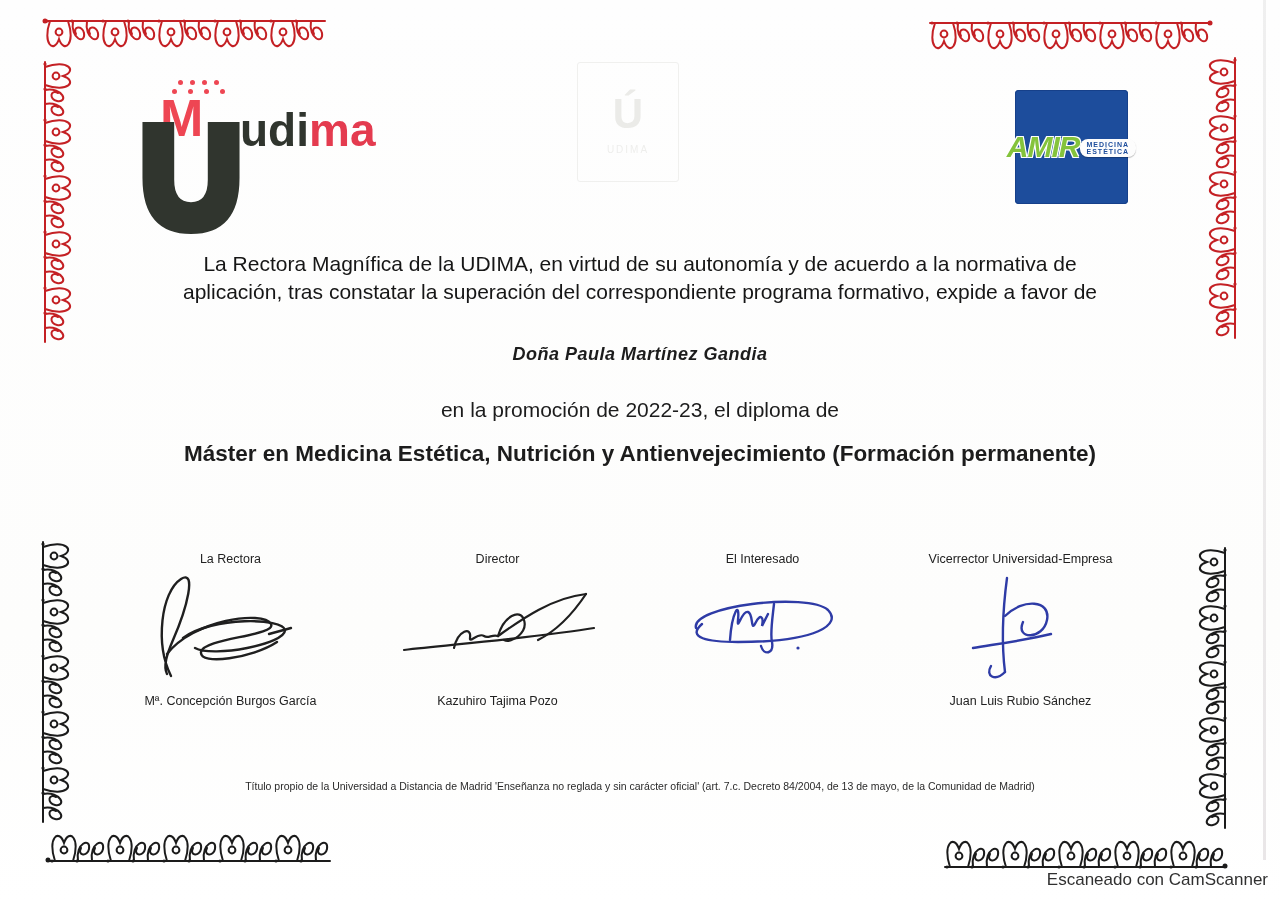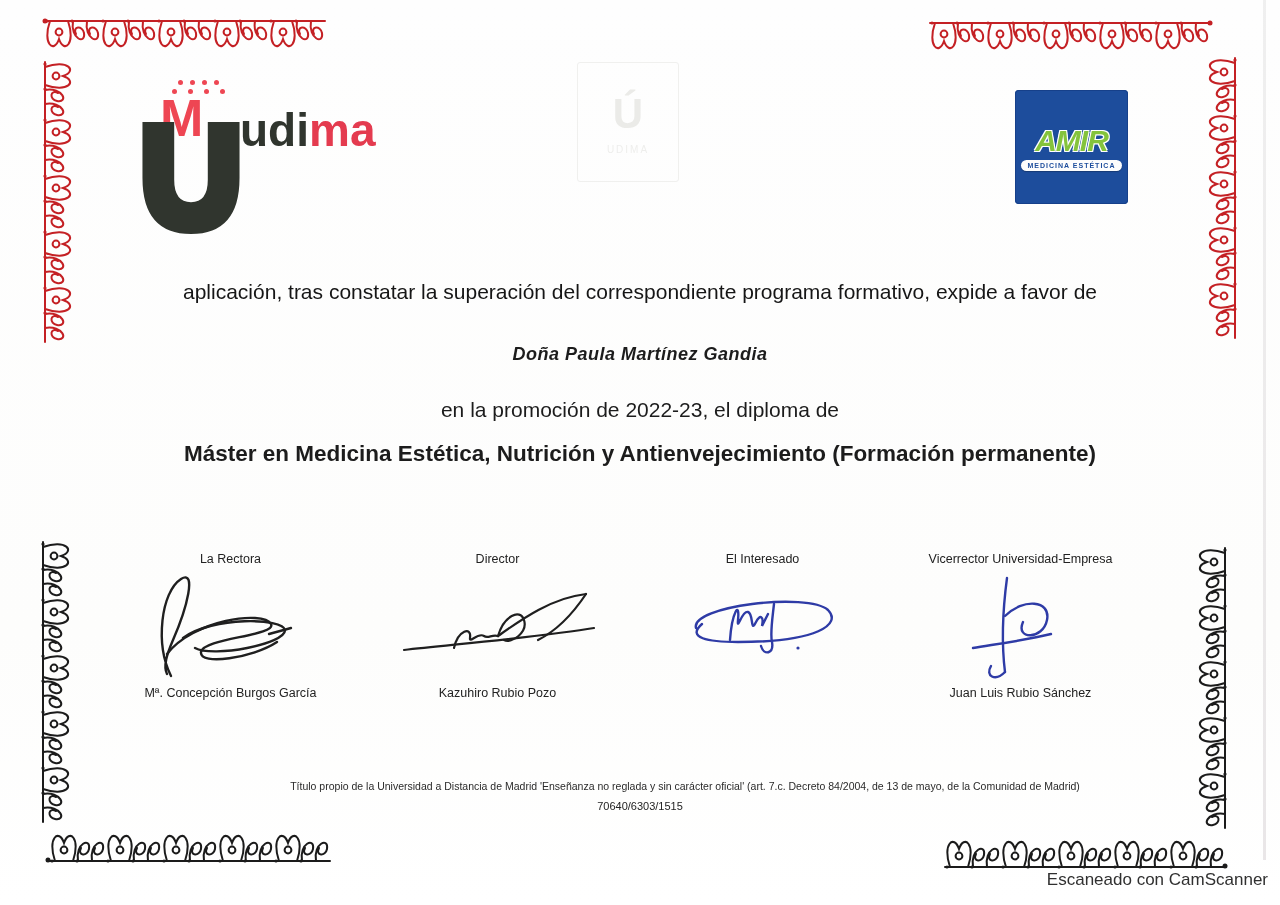--- a/index.html
+++ b/index.html
@@ -26,44 +26,44 @@
   #udima-word .dark{color:#30352e;}
   #udima-word .red{color:#e43b4f;}
   #udima-sub{left:243px;top:166px;font-size:11px;font-weight:600;color:#42503f;letter-spacing:2.2px;line-height:17px;}
   
   #seal{left:577px;top:62px;width:100px;height:118px;border:1px solid #f0f0ee;border-radius:3px;
         display:flex;flex-direction:column;align-items:center;justify-content:center;color:#ebebe8;}
   #seal .seal-u{font-size:42px;font-weight:700;}
   #seal .seal-t{font-size:10px;letter-spacing:2px;margin-top:6px;color:#eeeeec;}
   
   #amir{left:1015px;top:90px;width:113px;height:114px;background:#1d4d9c;border-radius:4px;
-        box-shadow:0 0 0 1px #16408a inset;display:flex;flex-direction:column;align-items:center;justify-content:center;}
+        box-shadow:0 0 0 1px #16408a inset;display:flex;flex-direction:row;align-items:center;justify-content:center;}
   #amir .amir-word{font-size:30px;font-weight:800;font-style:italic;color:#84c33c;letter-spacing:-1px;
         text-shadow:-1px -1px 0 #fff,1px -1px 0 #fff,-1px 1px 0 #fff,1px 1px 0 #fff;}
   #amir .amir-pill{margin-top:2px;background:#fdfdfd;border-radius:8px;padding:2px 7px;font-size:7px;font-weight:700;
         color:#1d4d9c;letter-spacing:1px;box-shadow:0 1px 1px rgba(0,0,0,.25);}
   
   .intro{font-size:21px;color:#161616;}
   #intro1{top:252px;}
   #intro2{top:280px;}
   #recipient{top:344px;font-size:18px;font-weight:700;font-style:italic;letter-spacing:.5px;}
   #promo{top:398px;font-size:21px;}
   #degree{top:441px;font-size:22.5px;font-weight:700;}
   
   .sigcol{top:552px;text-align:center;}
   .sig-role{font-size:12.5px;color:#222;}
   .sig-art{display:block;margin:6px auto 0 auto;}
-  .sig-name{font-size:12.5px;color:#222;margin-top:2px;}
+  .sig-name{font-size:12.5px;color:#222;margin-top:10px;}
   #col1{left:128px;width:205px;}
   #col2{left:395px;width:205px;}
   #col3{left:660px;width:205px;}
   #col4{left:888px;width:265px;}
   
   #dateline{top:729px;font-size:19px;font-weight:700;}
-  #legal{top:780px;font-size:10.5px;color:#2a2a2a;padding-left:45px;}
+  #legal{top:780px;font-size:10.5px;color:#2a2a2a;}
   #refnum{top:800px;font-size:11px;color:#222;}
   #camscanner{right:12px;top:870px;font-size:17px;color:#303030;}
 </style>
 </head>
 <body>
 
 <div id="page">
 
   <svg id="ornaments" class="abs" width="1280" height="905" viewBox="0 0 1280 905" aria-hidden="true">
     <defs>
@@ -133,20 +133,21 @@
   <div id="seal" class="abs">
     <div class="seal-u">Ú</div>
     <div class="seal-t">UDIMA</div>
   </div>
 
   <div id="amir" class="abs">
     <div class="amir-word">AMIR</div>
     <div class="amir-pill">MEDICINA ESTÉTICA</div>
   </div>
 
+  <div id="intro1" class="abs ctr intro">La Rectora Magnífica de la UDIMA, en virtud de su autonomía y de acuerdo a la normativa de</div>
   <div id="intro2" class="abs ctr intro">aplicación, tras constatar la superación del correspondiente programa formativo, expide a favor de</div>
   <div id="recipient" class="abs ctr">Doña Paula Martínez Gandia</div>
   <div id="promo" class="abs ctr">en la promoción de 2022-23, el diploma de</div>
   <div id="degree" class="abs ctr">Máster en Medicina Estética, Nutrición y Antienvejecimiento (Formación permanente)</div>
 
   <div id="col1" class="abs sigcol">
     <div class="sig-role">La Rectora</div>
     <svg class="sig-art" width="180" height="112" viewBox="0 0 180 112">
       <g fill="none" stroke="#1f1f1f" stroke-width="2.4" stroke-linecap="round">
         <path d="M30,104 C14,72 20,20 40,7 C56,-3 46,36 32,68 C26,82 22,94 26,102"></path>
@@ -162,21 +163,21 @@
     <div class="sig-role">Director</div>
     <svg class="sig-art" width="200" height="112" viewBox="0 0 200 112">
       <g fill="none" stroke="#1f1f1f" stroke-width="2.2" stroke-linecap="round">
         <path d="M6,78 C60,72 150,64 196,56"></path>
         <path d="M56,76 C60,58 74,54 72,66 C71,72 80,60 86,64 C90,67 94,62 100,64"></path>
         <path d="M100,64 C106,44 122,36 126,48 C130,60 114,72 106,68"></path>
         <path d="M188,22 C152,26 120,50 100,64"></path>
         <path d="M188,22 C176,40 160,58 140,68"></path>
       </g>
     </svg>
-    <div class="sig-name">Kazuhiro Rubio Pozo</div>
+    <div class="sig-name">Kazuhiro Tajima Pozo</div>
   </div>
 
   <div id="col3" class="abs sigcol">
     <div class="sig-role">El Interesado</div>
     <svg class="sig-art" width="170" height="112" viewBox="0 0 170 112">
       <g fill="none" stroke="#2e3ba6" stroke-width="2.4" stroke-linecap="round">
         <path d="M18,56 C12,34 130,20 150,38 C164,52 140,70 60,70 C30,70 8,66 24,52"></path>
         <path d="M52,68 C54,40 62,28 60,48 C59,60 64,38 70,40 C76,42 72,62 78,50 C82,42 86,44 84,54 L90,42"></path>
         <path d="M96,32 C94,50 92,62 94,70 C96,82 86,84 83,74"></path>
         <circle cx="120" cy="76" r="1.6" fill="#2e3ba6" stroke="none"></circle>
@@ -192,16 +193,15 @@
         <path d="M46,6 C42,36 40,68 44,100"></path>
         <path d="M44,44 C62,26 90,28 86,48 C82,68 54,68 62,50"></path>
         <path d="M12,76 C36,72 66,68 90,62"></path>
         <path d="M44,100 C34,110 24,104 30,94"></path>
       </g>
     </svg>
     <div class="sig-name">Juan Luis Rubio Sánchez</div>
   </div>
 
   <div id="legal" class="abs ctr">Título propio de la Universidad a Distancia de Madrid  'Enseñanza no reglada y sin carácter oficial' (art. 7.c. Decreto 84/2004, de 13 de mayo, de la Comunidad de Madrid)</div>
-  <div id="refnum" class="abs ctr">70640/6303/1515</div>
   <div id="camscanner" class="abs">Escaneado con CamScanner</div>
 
 </div>
 
 </body></html>

